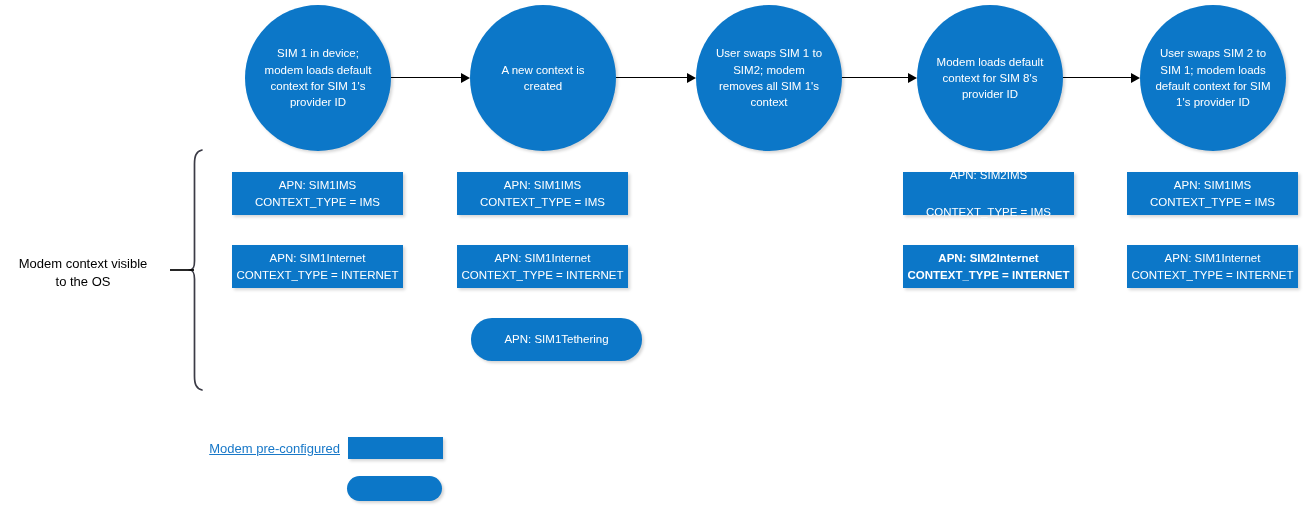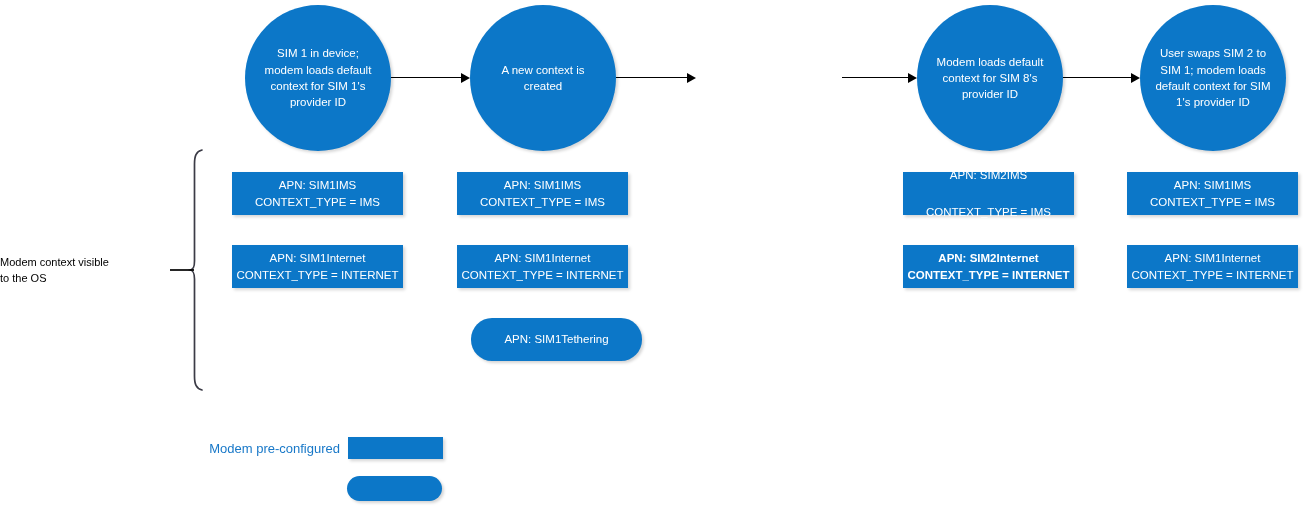--- a/index.html
+++ b/index.html
@@ -83,32 +83,33 @@
   .ctx-box .apn,
   .ctx-box .ctype { display: block; white-space: nowrap; }
 
   
   .brace-wrap {
     position: absolute;
   }
   .brace-label {
     position: absolute;
     color: #000000;
-    font-size: 11px;
+    font-size: 13px;
     line-height: 1.42;
-    text-align: left;
+    text-align: center;
   }
 
   
   .legend-label {
     position: absolute;
     color: #1878c8;
     font-size: 13px;
     text-align: right;
     white-space: nowrap;
+    text-decoration: underline;
   }
   .legend-swatch {
     position: absolute;
     background: #0c77c8;
     box-shadow: 2px 2px 3px rgba(0,0,0,0.17);
   }
   .legend-swatch.pill { border-radius: 13px; }
 </style>
 </head>
 <body>
@@ -116,20 +117,23 @@
 <div id="diagram">
 
   <div class="flow-circle" style="left:245px; top:5px; width:146px; height:146px;">
     <span>SIM 1 in device; modem loads default context for SIM 1's provider ID</span>
   </div>
 
   <div class="flow-circle" style="left:470px; top:5px; width:146px; height:146px;">
     <span>A new context is created</span>
   </div>
 
+  <div class="flow-circle" style="left:696px; top:5px; width:146px; height:146px;">
+    <span>User swaps SIM 1 to SIM2; modem removes all SIM 1's context</span>
+  </div>
 
   <div class="flow-circle" style="left:917px; top:5px; width:146px; height:146px;">
     <span>Modem loads default context for SIM 8's provider ID</span>
   </div>
 
   <div class="flow-circle" style="left:1140px; top:5px; width:146px; height:146px;">
     <span>User swaps SIM 2 to SIM 1; modem loads default context for SIM 1's provider ID</span>
   </div>
 
   <div class="connector" style="left:391px; top:72px; width:79px;">

